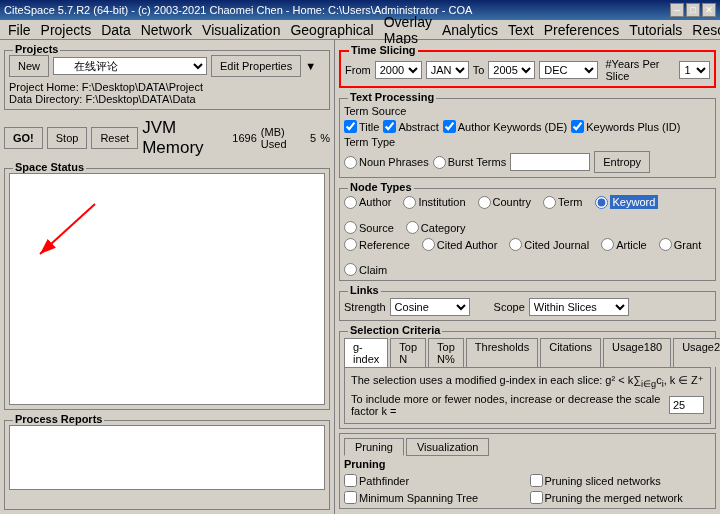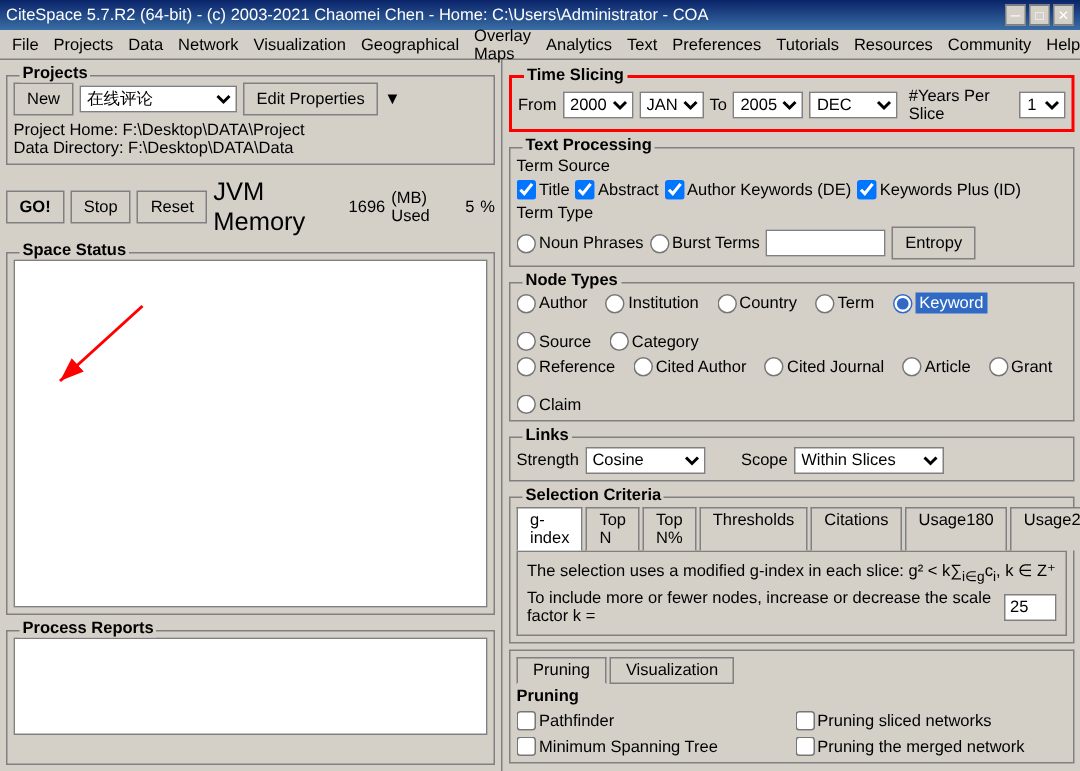--- a/index.html
+++ b/index.html
@@ -44,21 +44,21 @@
       border-bottom: 1px solid #808080;
       display: flex;
       padding: 2px 4px;
       gap: 2px;
       height: 20px;
       align-items: center;
     }
     .menu-item {
       padding: 1px 4px;
       cursor: pointer;
-      font-size: 11px;
+      font-size: 14px;
     }
     
     .main-container {
       display: flex;
       height: calc(514px - 40px);
     }
     
     .left-panel {
       width: 335px;
       border-right: 1px solid #808080;
@@ -280,21 +280,21 @@
 
 <div class="main-container">
 
   <div class="left-panel">
 
 
     <div class="group-box">
       <span class="group-box-label">Projects</span>
       <div class="row" style="margin-bottom:4px;">
         <button class="btn">New</button>
-        <select class="select-input" style="width:105px;">
+        <select class="select-input" style="width:154px;padding-left:16px;">
           <option>在线评论</option>
         </select>
         <button class="btn">Edit Properties</button>
         <span style="font-size:11px; cursor:pointer;">▼</span>
       </div>
       <div style="font-size:11px; margin-bottom:0;">Project Home:  F:\Desktop\DATA\Project</div>
       <div style="font-size:11px;">Data Directory:  F:\Desktop\DATA\Data</div>
     </div>
 
     <div class="row" style="margin-top:4px;">

